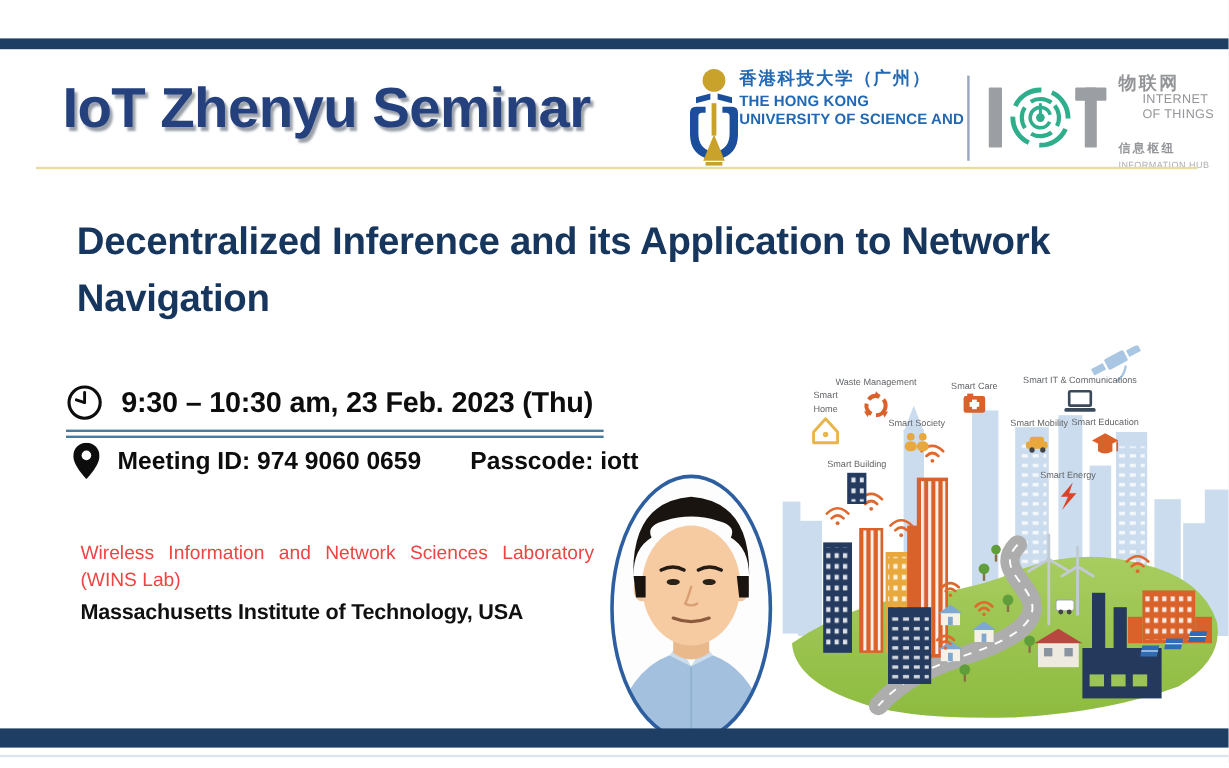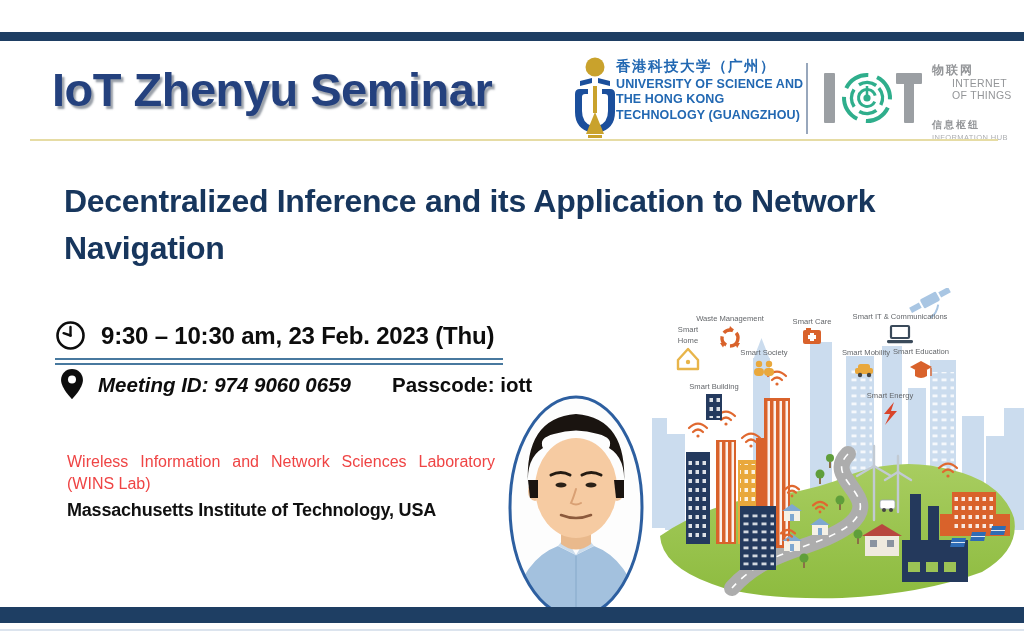--- a/index.html
+++ b/index.html
@@ -12,35 +12,35 @@
   .header-title{position:absolute;left:52px;top:62px;font-size:47px;font-weight:bold;color:#24417E;
         letter-spacing:-0.5px;text-shadow:2.5px 3px 2px rgba(120,128,140,.75);}
 
   .hkust-emblem{position:absolute;left:572px;top:56px;}
   .hkust-text{position:absolute;left:616px;top:59px;color:#2268B2;line-height:15.5px;width:190px;}
   .hkust-text .cn{font-size:14.5px;font-weight:bold;letter-spacing:1.5px;margin-bottom:2px;}
   .hkust-text .en{font-size:12.5px;font-weight:bold;letter-spacing:0.1px;}
   .logo-sep{position:absolute;left:806px;top:63px;width:2px;height:71px;background:#98A7BC;}
   .iot-mark{position:absolute;left:822px;top:67px;}
   .iot-text{position:absolute;left:932px;top:64px;color:#939598;line-height:12.5px;}
-  .iot-text .cn1{font-size:12px;font-weight:bold;letter-spacing:2px;}
+  .iot-text .cn1{font-size:15px;font-weight:bold;letter-spacing:2px;}
   .iot-text .en{font-size:10.5px;font-weight:normal;letter-spacing:0.3px;padding-left:20px;}
   .iot-text .cn2{font-size:10px;font-weight:bold;letter-spacing:2px;margin-top:17px;}
   .iot-text .sub{font-size:7.5px;color:#ACAEB1;letter-spacing:0.4px;margin-top:1px;}
   .gold-line{position:absolute;left:30px;top:139px;width:968px;height:2px;background:#E6DCA4;}
 
   .talk-title{position:absolute;left:64px;top:178px;width:922px;font-size:32px;font-weight:bold;
         color:#17365D;line-height:47px;letter-spacing:-0.3px;}
 
   .time-row{position:absolute;left:55px;top:320px;display:flex;align-items:center;gap:15px;}
   .time-text{font-size:24px;font-weight:bold;color:#0D0D0D;letter-spacing:-0.2px;}
   .double-line{position:absolute;left:55px;top:358px;width:448px;height:3px;
         border-top:2px solid #48799F;border-bottom:2px solid #48799F;}
   .meeting-row{position:absolute;left:61px;top:369px;display:flex;align-items:center;gap:15px;}
-  .meeting-text{font-size:20.5px;font-weight:bold;color:#0D0D0D;font-style:italic;}
+  .meeting-text{font-size:20.5px;font-weight:bold;color:#0D0D0D;}
   .passcode-text{font-size:20.5px;font-weight:bold;color:#0D0D0D;margin-left:26px;}
 
   .speaker{position:absolute;left:67px;top:444px;width:432px;}
   .speaker-name{font-size:27px;font-weight:bold;color:#101010;}
   .speaker-lab{font-size:16px;color:#ef4444;line-height:22px;text-align:justify;margin-top:7px;width:428px;}
   .speaker-inst{font-size:18px;font-weight:bold;color:#101010;margin-top:5px;letter-spacing:-0.2px;}
 
   .photo{position:absolute;left:506px;top:392px;z-index:1;}
   .city{position:absolute;left:652px;top:288px;z-index:0;}
   svg text{font-family:"Liberation Sans",sans-serif;}
@@ -60,23 +60,22 @@
     <path d="M 8 25 L 20 22 L 20 27 L 8 30 Z" fill="#1B4F9C"></path>
     <path d="M 38 25 L 26 22 L 26 27 L 38 30 Z" fill="#1B4F9C"></path>
     <path d="M 8 33 Q 3 33 3 38 V 56 Q 3 73 20 77 V 70 Q 10 67 10 55 V 41 Q 10 38 13 38 H 16 V 33 Z" fill="#1B4F9C"></path>
     <path d="M 38 33 Q 43 33 43 38 V 56 Q 43 73 26 77 V 70 Q 36 67 36 55 V 41 Q 36 38 33 38 H 30 V 33 Z" fill="#1B4F9C"></path>
     <rect x="21" y="30" width="4" height="27" fill="#C9A22C"></rect>
     <path d="M 23 56 L 14 78 H 32 Z" fill="#C9A22C"></path>
     <rect x="16" y="79" width="14" height="3" fill="#C9A22C"></rect>
   </svg>
   <div class="hkust-text">
     <div class="cn">香港科技大学（广州）</div>
+    <div class="en">THE HONG KONG</div>
     <div class="en">UNIVERSITY OF SCIENCE AND</div>
-    <div class="en">THE HONG KONG</div>
-    <div class="en">TECHNOLOGY (GUANGZHOU)</div>
   </div>
 
   <div class="logo-sep"></div>
 
   <svg class="iot-mark" width="102" height="62" viewBox="0 0 102 62">
     <rect x="2" y="6" width="11" height="50" rx="1" fill="#9B9FA3"></rect>
     <g stroke="#2FAE8C" fill="none">
       <circle cx="45" cy="31" r="23" stroke-width="4" stroke-dasharray="27 9" transform="rotate(25 45 31)"></circle>
       <circle cx="45" cy="31" r="15.5" stroke-width="3.5" stroke-dasharray="18 7" transform="rotate(-40 45 31)"></circle>
       <circle cx="45" cy="31" r="8.5" stroke-width="3" stroke-dasharray="36 6" transform="rotate(100 45 31)"></circle>

